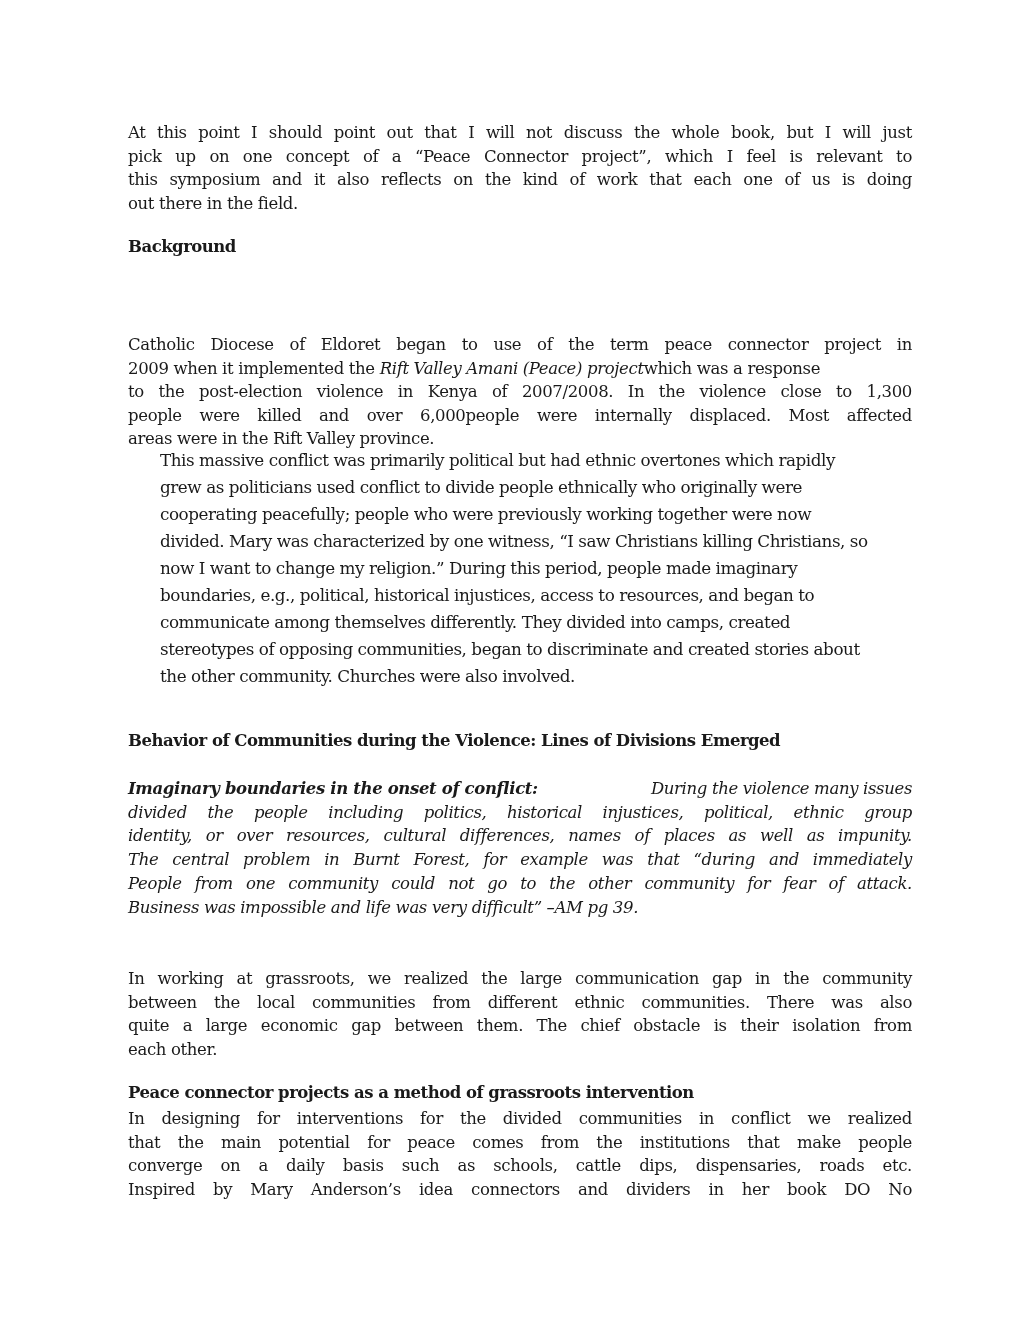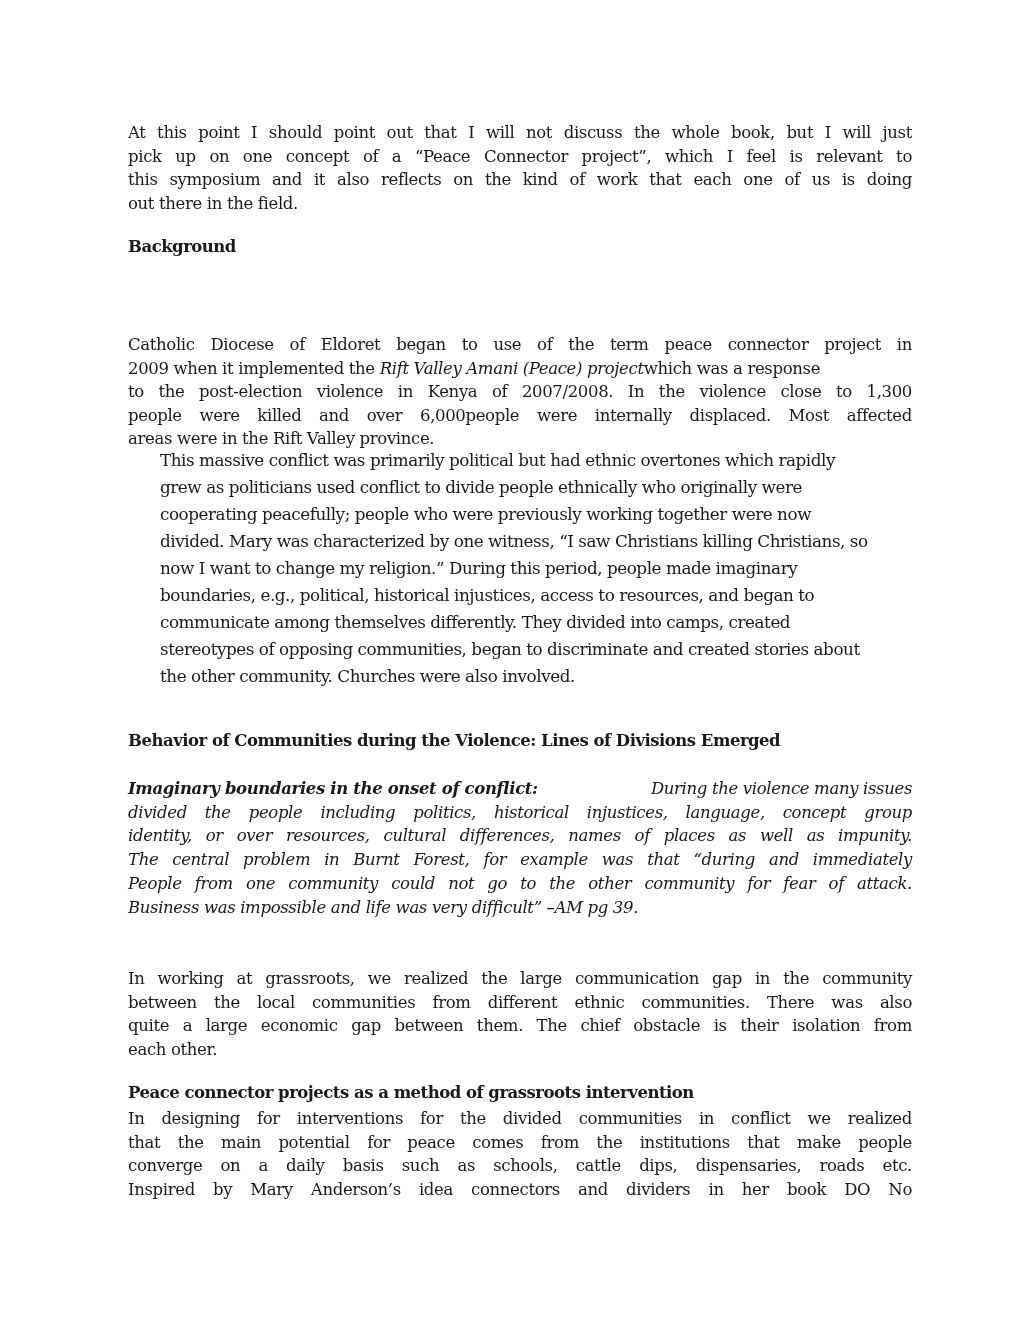--- a/index.html
+++ b/index.html
@@ -84,21 +84,21 @@
     <span class="line">the other community. Churches were also involved.</span>
   </div>
 
   <div class="block head" style="top:610px;">Behavior of Communities during the Violence: Lines of Divisions Emerged</div>
 
   <div class="block p4" style="top:656px;">
     <span class="line" style="display:flex; justify-content:space-between;">
       <b>Imaginary boundaries in the onset of conflict:</b>
         <span style="white-space:pre;"> During the violence many issues</span>
     </span>
-    <span class="line justify">divided the people including politics, historical injustices, language, concept group</span>
+    <span class="line justify">divided the people including politics, historical injustices, political, ethnic group</span>
     <span class="line justify">identity, or over resources, cultural differences, names of places as well as impunity.</span>
     <span class="line justify">The central problem in Burnt Forest, for example was that “during and immediately</span>
     <span class="line justify">People from one community could not go to the other community for fear of attack.</span>
     <span class="line">Business was impossible and life was very difficult” –AM pg 39.</span>
   </div>
 
   <div class="block p5" style="top:846px;">
     <span class="line justify">In working at grassroots, we realized the large communication gap in the community</span>
     <span class="line justify">between the local communities from different ethnic communities. There was also</span>
     <span class="line justify">quite a large economic gap between them. The chief obstacle is their isolation from</span>

